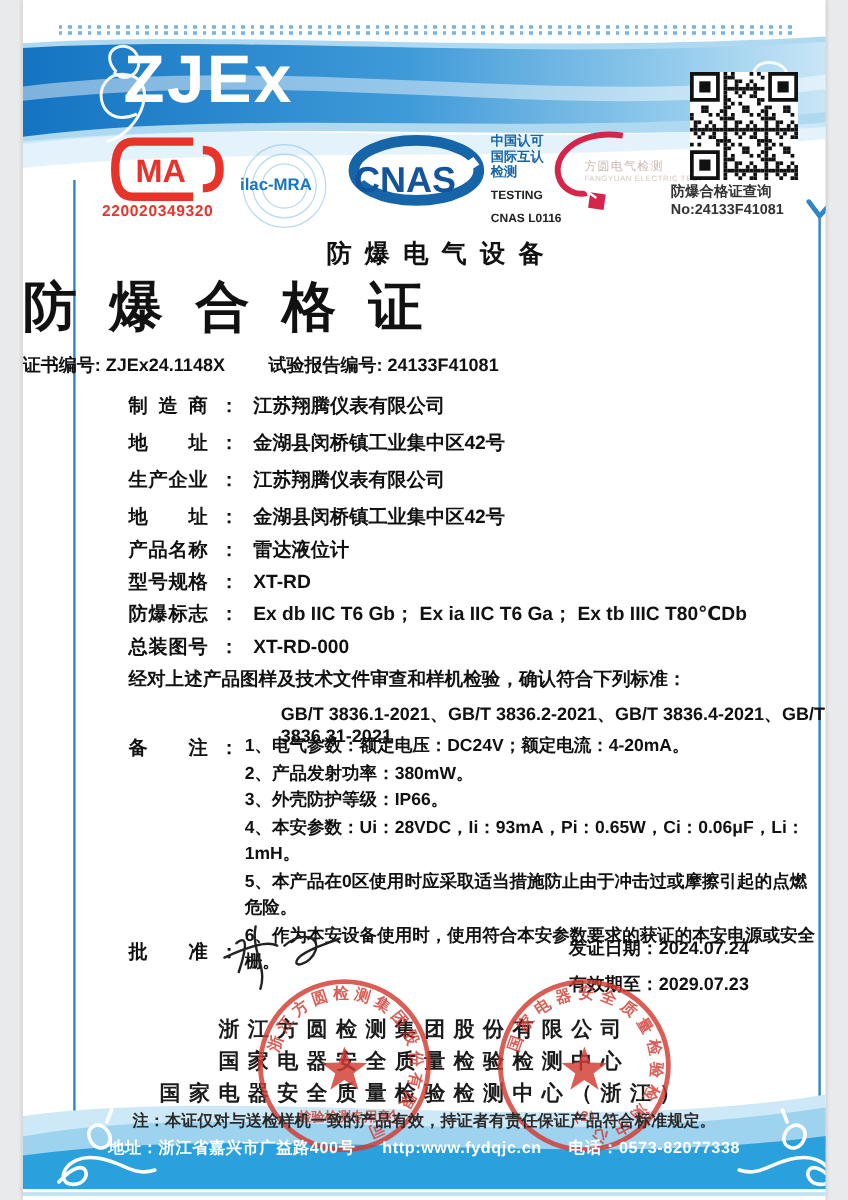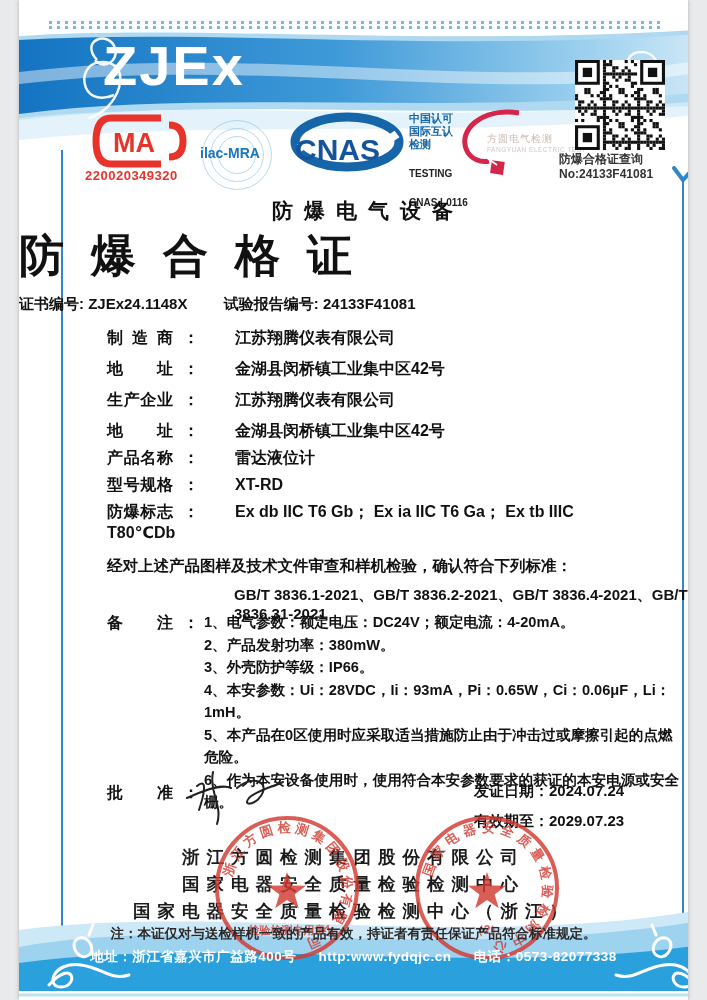--- a/index.html
+++ b/index.html
@@ -15,37 +15,37 @@
         letter-spacing:2px;line-height:1;}
   
   .rail{position:absolute;width:2px;background:#2f86c8;}
   
   .cma-num{color:#e8332a;font-weight:bold;font-size:13px;letter-spacing:.5px;}
   .ilac-wrap{position:absolute;left:181px;top:118px;width:74px;height:74px;}
   .ilac-ring{position:absolute;border:1px solid rgba(120,185,225,.55);border-radius:50%;}
   .ilac-txt{position:absolute;left:0;right:0;top:27px;text-align:left;color:#1b75bc;
             font-weight:bold;font-size:14px;}
   .cnas-cn{color:#1565a8;font-weight:bold;font-size:11px;line-height:13px;}
-  .cnas-en{color:#222;font-weight:bold;font-size:10px;line-height:12px;margin-top:17px;}
+  .cnas-en{color:#222;font-weight:bold;font-size:10px;line-height:12px;margin-top:7px;}
   .fy-name{color:#cbb9b3;font-size:10px;letter-spacing:1px;}
   .fy-sub{color:#d4c6c0;font-size:6.5px;letter-spacing:.5px;}
   .qr-cap{color:#333;font-weight:bold;font-size:12px;text-align:left;line-height:15px;}
   
   #subtitle{position:absolute;left:0;right:0;top:197px;text-align:center;font-size:21px;
             font-weight:bold;letter-spacing:11px;color:#111;padding-left:29px;}
   #maintitle{position:absolute;left:0;right:0;top:226px;text-align:left;font-size:45px;
              font-weight:bold;letter-spacing:27px;color:#111;}
   #certline{position:absolute;left:0;right:0;top:295px;font-size:15px;
             font-weight:bold;color:#111;}
   #certline .gap{display:inline-block;width:28px;}
   
   .frow{position:absolute;left:88px;right:46px;font-size:16px;color:#111;}
   .flabel{display:inline-block;width:66px;font-weight:bold;text-align:justify;text-align-last:justify;}
   .fcolon{display:inline-block;margin:0 12px 0 10px;font-weight:bold;}
-  .fval{font-weight:600;margin-left:24px;}
+  .fval{font-weight:600;}
   #statement{position:absolute;left:88px;top:556px;font-size:15.5px;font-weight:600;color:#111;}
   #standards{position:absolute;left:215px;top:586px;font-size:15px;font-weight:600;color:#111;}
   #remarks-label{position:absolute;left:88px;top:613px;font-size:16px;font-weight:bold;color:#111;}
   #remarks-label .flabel{width:66px;}
   #remarks{position:absolute;left:185px;top:611px;width:482px;font-size:14.6px;font-weight:600;
            color:#111;line-height:22.5px;}
   
   #approve{position:absolute;left:88px;top:783px;font-size:16px;font-weight:bold;color:#111;}
   #dates{position:absolute;left:455px;top:776px;font-size:15px;font-weight:bold;color:#111;line-height:30px;}
   
@@ -426,20 +426,23 @@
   </div>
   <div class="frow" style="top:475px">
     <span class="flabel">型号规格</span><span class="fcolon">：</span><span class="fval">XT-RD</span>
   </div>
   <div class="frow" style="top:448px">
     <span class="flabel">产品名称</span><span class="fcolon">：</span><span class="fval">雷达液位计</span>
   </div>
   <div class="frow" style="top:502px">
     <span class="flabel">防爆标志</span><span class="fcolon">：</span><span class="fval">Ex db IIC T6 Gb； Ex ia IIC T6 Ga； Ex tb IIIC T80℃Db</span>
   </div>
+  <div class="frow" style="top:529px">
+    <span class="flabel">总装图号</span><span class="fcolon">：</span><span class="fval">XT-RD-000</span>
+  </div>
 
   <div id="statement">经对上述产品图样及技术文件审查和样机检验，确认符合下列标准：</div>
   <div id="standards">GB/T 3836.1-2021、GB/T 3836.2-2021、GB/T 3836.4-2021、GB/T 3836.31-2021</div>
 
   <div id="remarks-label">
     <span class="flabel">备注</span><span class="fcolon">：</span>
   </div>
   <div id="remarks">
     <div>1、电气参数：额定电压：DC24V；额定电流：4-20mA。</div>
     <div>2、产品发射功率：380mW。</div>

